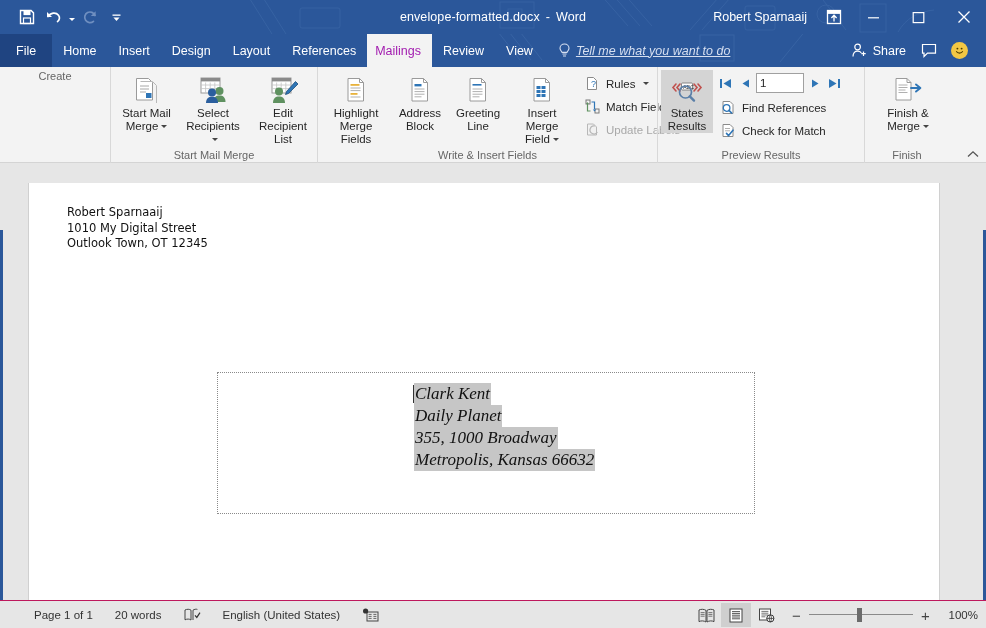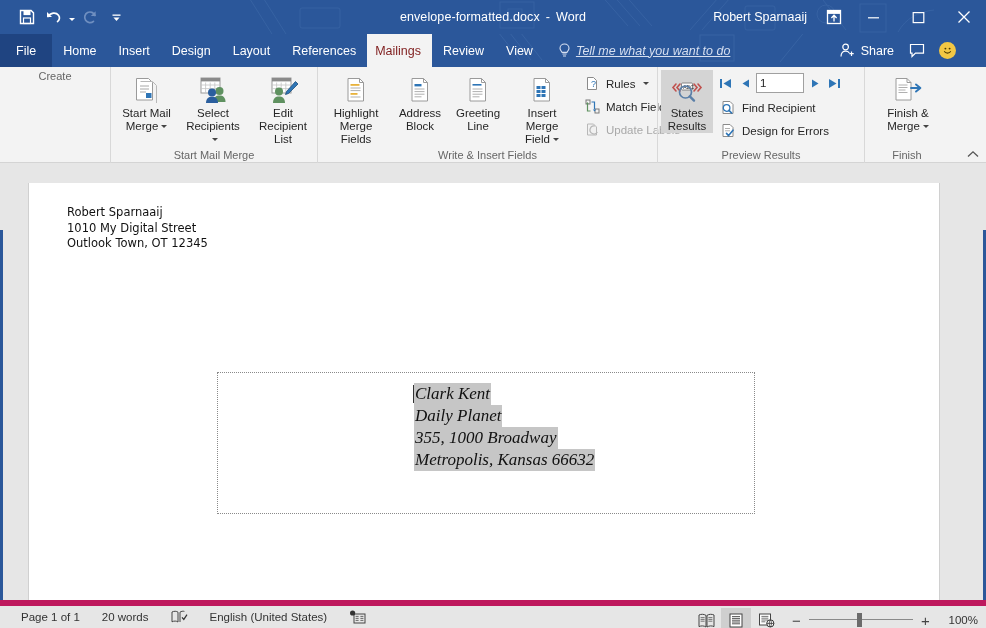--- a/index.html
+++ b/index.html
@@ -93,33 +93,33 @@
   .tab {
     height: 33px;
     padding: 0 11px;
     display: flex; align-items: center;
     font-size: 12.5px; color: #ffffff;
     white-space: nowrap;
     position: relative; z-index: 2;
   }
   .tab.file { background: #1f4481; padding: 0 16px; }
   .tab.active {
-    background: #f3f3f3; color: #7f1d1d; padding-left: 8px;
+    background: #f3f3f3; color: #a21caf; padding-left: 8px;
   }
   .tellme {
     display: flex; align-items: center; gap: 5px;
     padding: 0 10px 0 14px;
     height: 33px;
     font-size: 12.5px; color: #d6dff0;
     position: relative; z-index: 2;
     font-style: italic;
     text-decoration: underline;
   }
   .tb-right {
-    position: absolute; right: 16px; bottom: 0;
+    position: absolute; right: 4px; bottom: 0;
     height: 33px; display: flex; align-items: flex-end; z-index: 2;
     padding-right: 8px;
   }
   .share {
     display: flex; align-items: center; gap: 5px;
     font-size: 12.5px; color: #ffffff;
     padding: 0 8px; height: 33px;
   }
   .tb-icon-btn {
     width: 30px; height: 33px;
@@ -258,24 +258,25 @@
     position: absolute;
     left: 195px; top: 12px;
     width: 1px; height: 18px;
     background: #333333;
   }
 
   
   .statusbar {
     flex: 0 0 28px; height: 28px;
     background: #e6e6e6;
-    border-top: 6px solid #be185d;
+    border-top: 1px solid #be185d;
     display: flex; align-items: center;
     font-size: 11.5px; color: #333333;
     position: relative;
+    padding-left: 13px;
   }
   .sb-left { display: flex; align-items: center; padding-left: 10px; gap: 0; }
   .sb-item { padding: 0 11px; white-space: nowrap; height: 24px; display: flex; align-items: center; }
   .sb-right {
     position: absolute; right: 8px; top: 0; height: 28px;
     display: flex; align-items: center;
   }
   .viewbtn {
     width: 30px; height: 24px;
     display: flex; align-items: center; justify-content: center;
@@ -659,31 +660,31 @@
           </div>
           <div class="smallcol" style="padding-left:4px">
             <div class="smallbtn">
               <span class="sico">
                 <svg width="16" height="15" viewBox="0 0 16 15">
                   <path d="M2 1.5 h7 l3 3 v9 h-10 z" fill="#ffffff" stroke="#8a8a8a" stroke-width="1"></path>
                   <circle cx="5.6" cy="8" r="3.3" fill="#ffffff" stroke="#2e75b6" stroke-width="1.3"></circle>
                   <path d="M8 10.4 L10.6 13" stroke="#2e75b6" stroke-width="1.7" stroke-linecap="round"></path>
                 </svg>
               </span>
-              <span>Find Recipient</span>
+              <span>Find References</span>
             </div>
             <div class="smallbtn">
               <span class="sico">
                 <svg width="16" height="15" viewBox="0 0 16 15">
                   <path d="M2 1.5 h7 l3 3 v9 h-10 z" fill="#ffffff" stroke="#8a8a8a" stroke-width="1"></path>
                   <path d="M4 5.5 h5 M4 7.8 h5" stroke="#b0b0b0" stroke-width="1"></path>
                   <path d="M5.5 10.4 L7.6 12.6 L12 7.2" fill="none" stroke="#2e75b6" stroke-width="1.6" stroke-linecap="round" stroke-linejoin="round"></path>
                 </svg>
               </span>
-              <span>Design for Errors</span>
+              <span>Check for Match</span>
             </div>
           </div>
         </div>
       </div>
       <div class="rgroup-label">Preview Results</div>
     </div>
 
     <div class="rgroup" style="flex:1">
       <div class="rgroup-body" style="justify-content:flex-start">
         <div class="bigbtn" style="min-width:64px;margin-left:8px">

